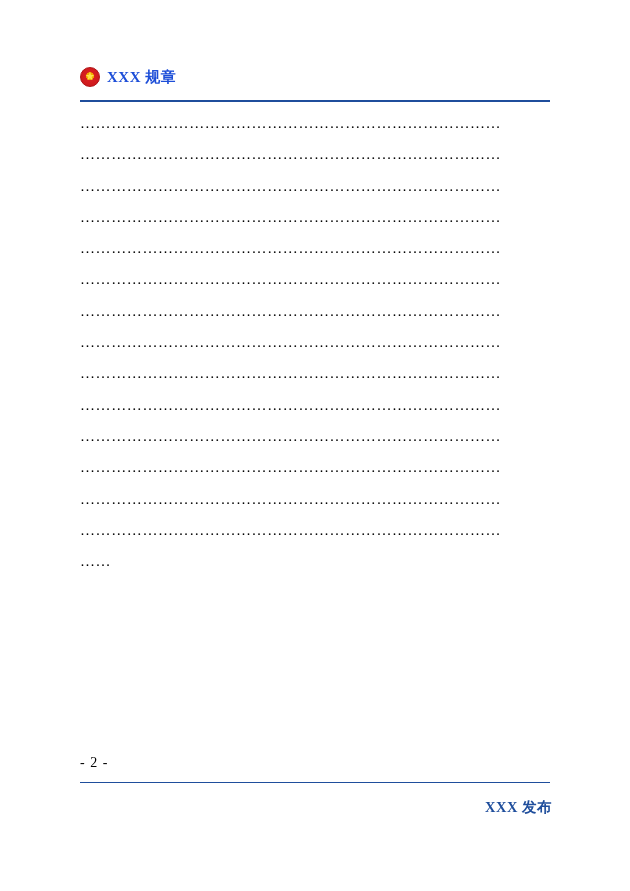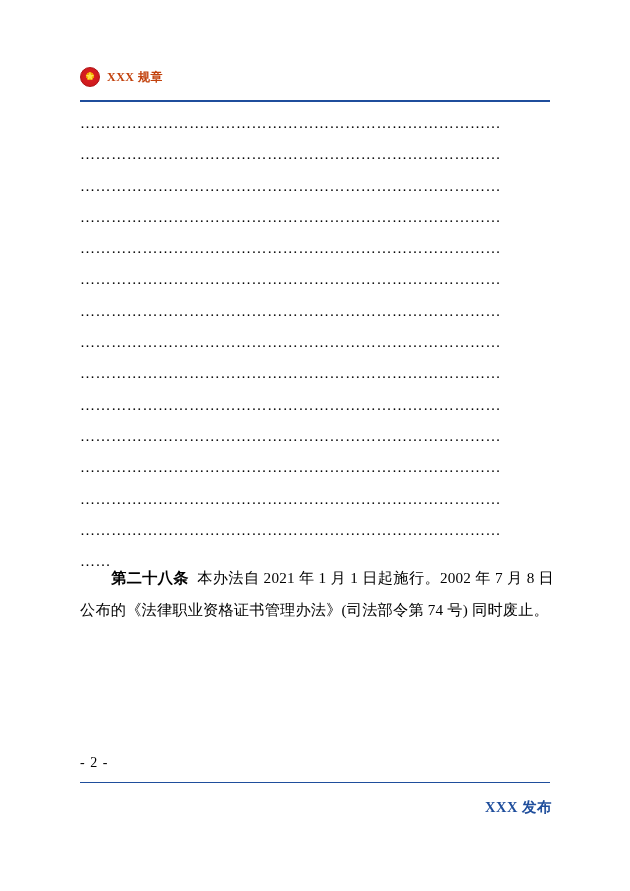--- a/index.html
+++ b/index.html
@@ -50,24 +50,24 @@
     left: 0;
     right: 0;
     top: 50%;
     transform: translateY(-52%);
     text-align: center;
     font-size: 11px;
     line-height: 1;
     color: #ffe14d;
   }
   .header-title {
-    color: #c2410c;
+    color: #1d4ed8;
     font-family: "Liberation Serif", "DejaVu Serif", serif;
     font-weight: bold;
-    font-size: 12px;
+    font-size: 15px;
     letter-spacing: 0.5px;
     white-space: nowrap;
   }
   .header-rule {
     position: absolute;
     left: 0;
     top: 38px;
     width: 470px;
     height: 0;
     border-top: 2.2px solid #1f4e9c;
@@ -170,21 +170,18 @@
     <div class="dotline">………………………………………………………………………</div>
     <div class="dotline">………………………………………………………………………</div>
     <div class="dotline">………………………………………………………………………</div>
     <div class="dotline">………………………………………………………………………</div>
     <div class="dotline">………………………………………………………………………</div>
     <div class="dotline">………………………………………………………………………</div>
     <div class="dotline">………………………………………………………………………</div>
     <div class="dotline short">……</div>
   </div>
 
-  <div class="article">
-    <span class="indent"></span><b>第二十八条</b>&nbsp;&nbsp;<span>本办法自 2021 年 1 月 1 日起施行。2002 年 7 月 8 日公布的《法律职业资格证书管理办法》(司法部令第 74 号) 同时废止。</span>
-  </div>
 
   <div class="page-number">- 2 -</div>
   <div class="footer-rule"></div>
   <div class="footer-publisher">XXX 发布</div>
 
 </div>
 
 </body></html>

